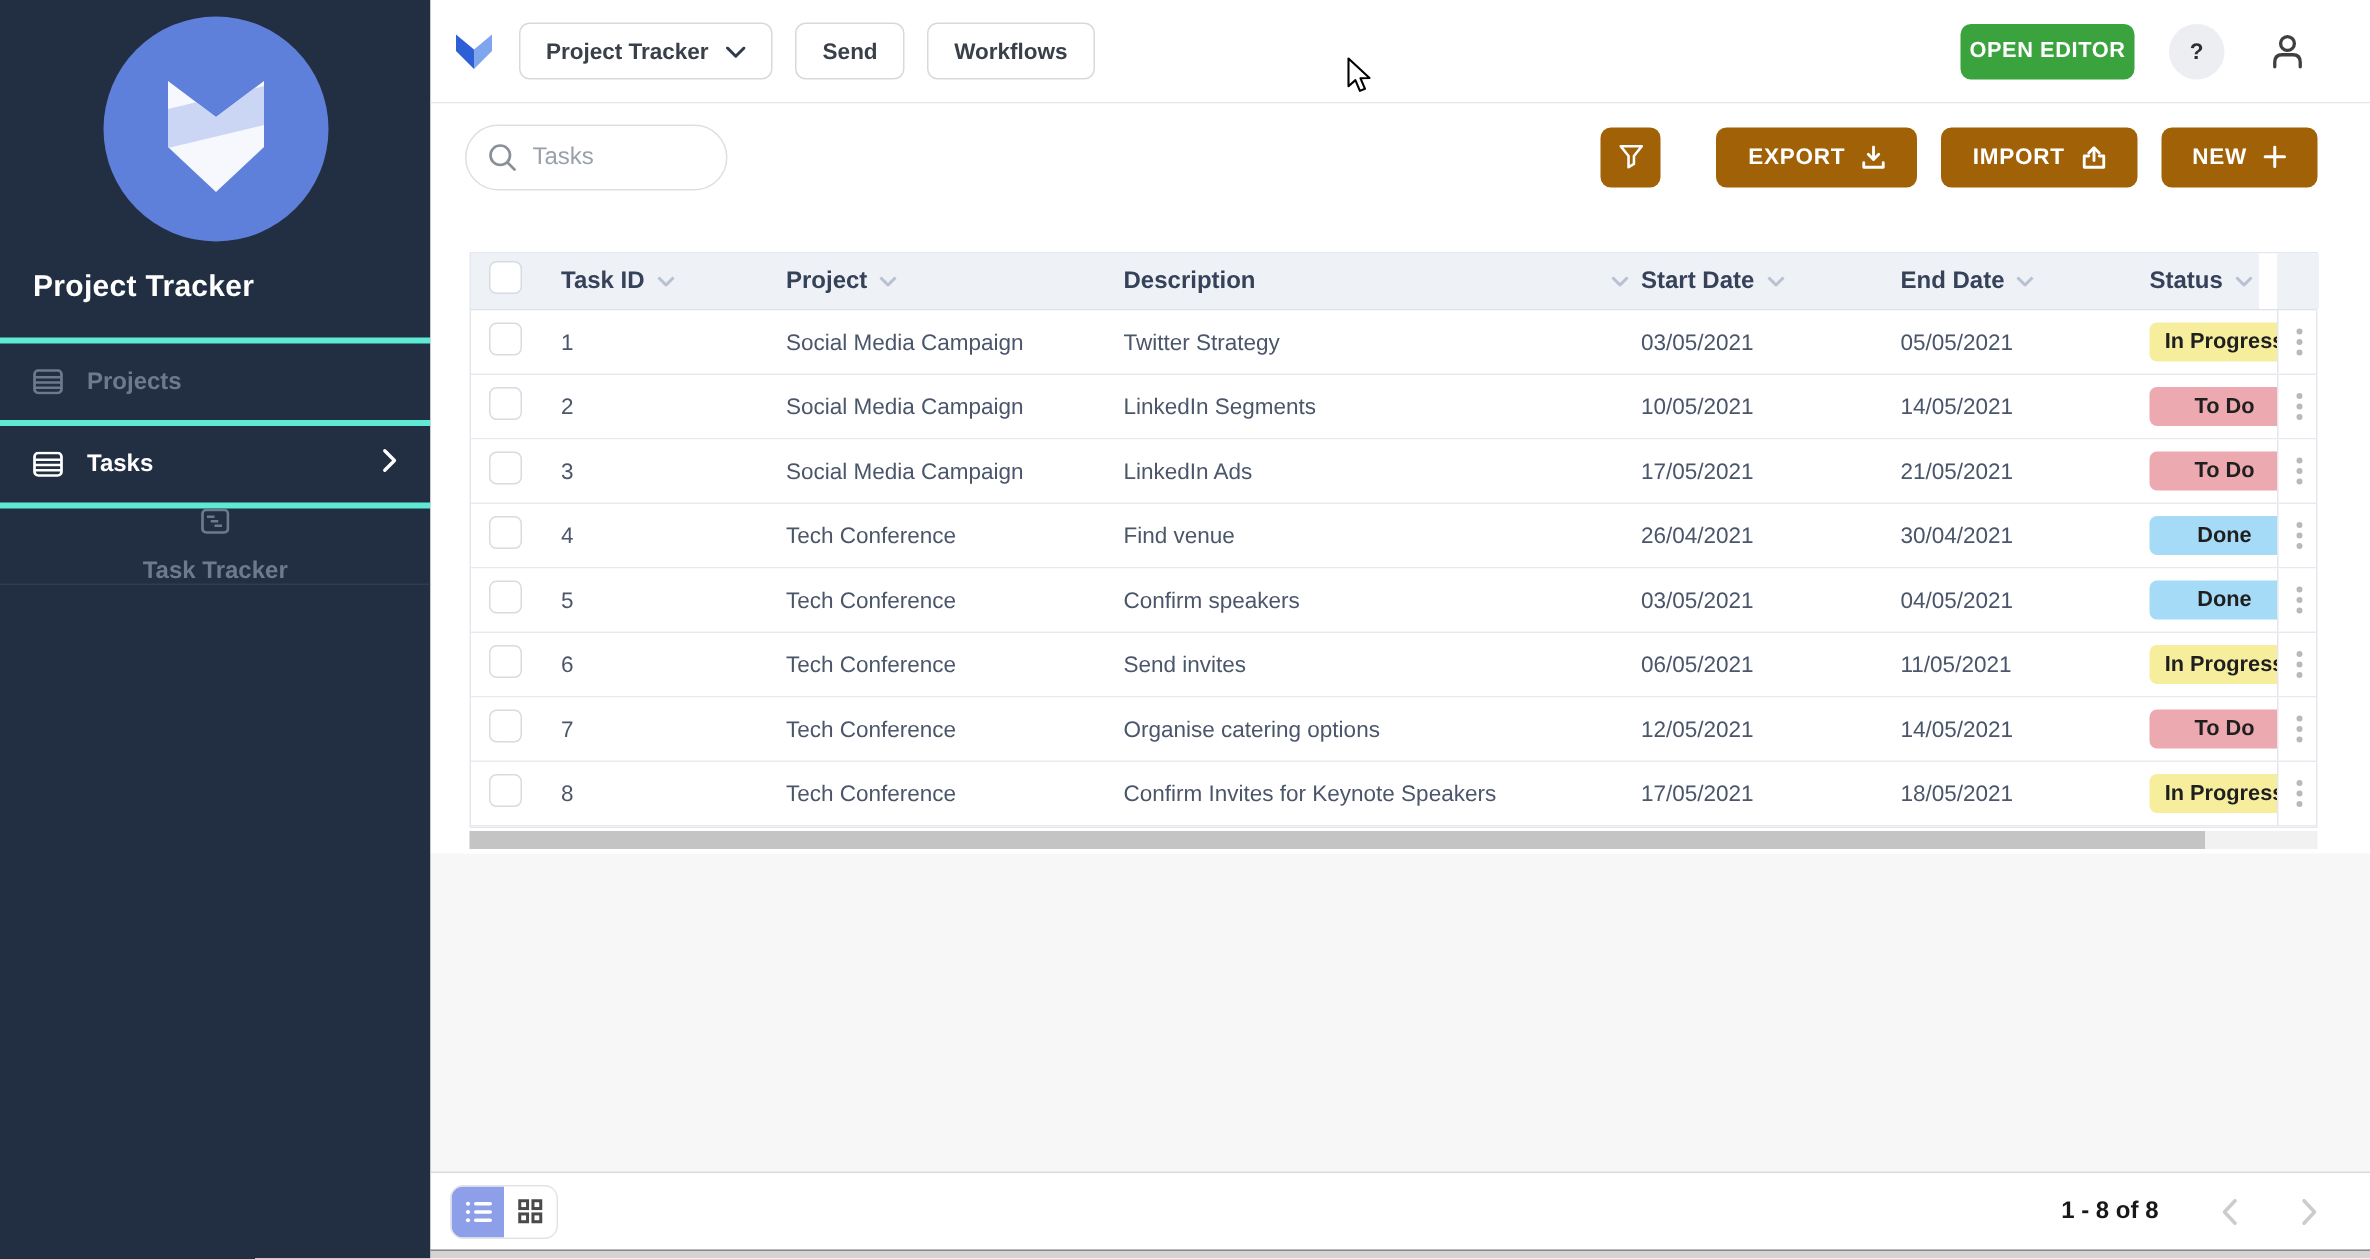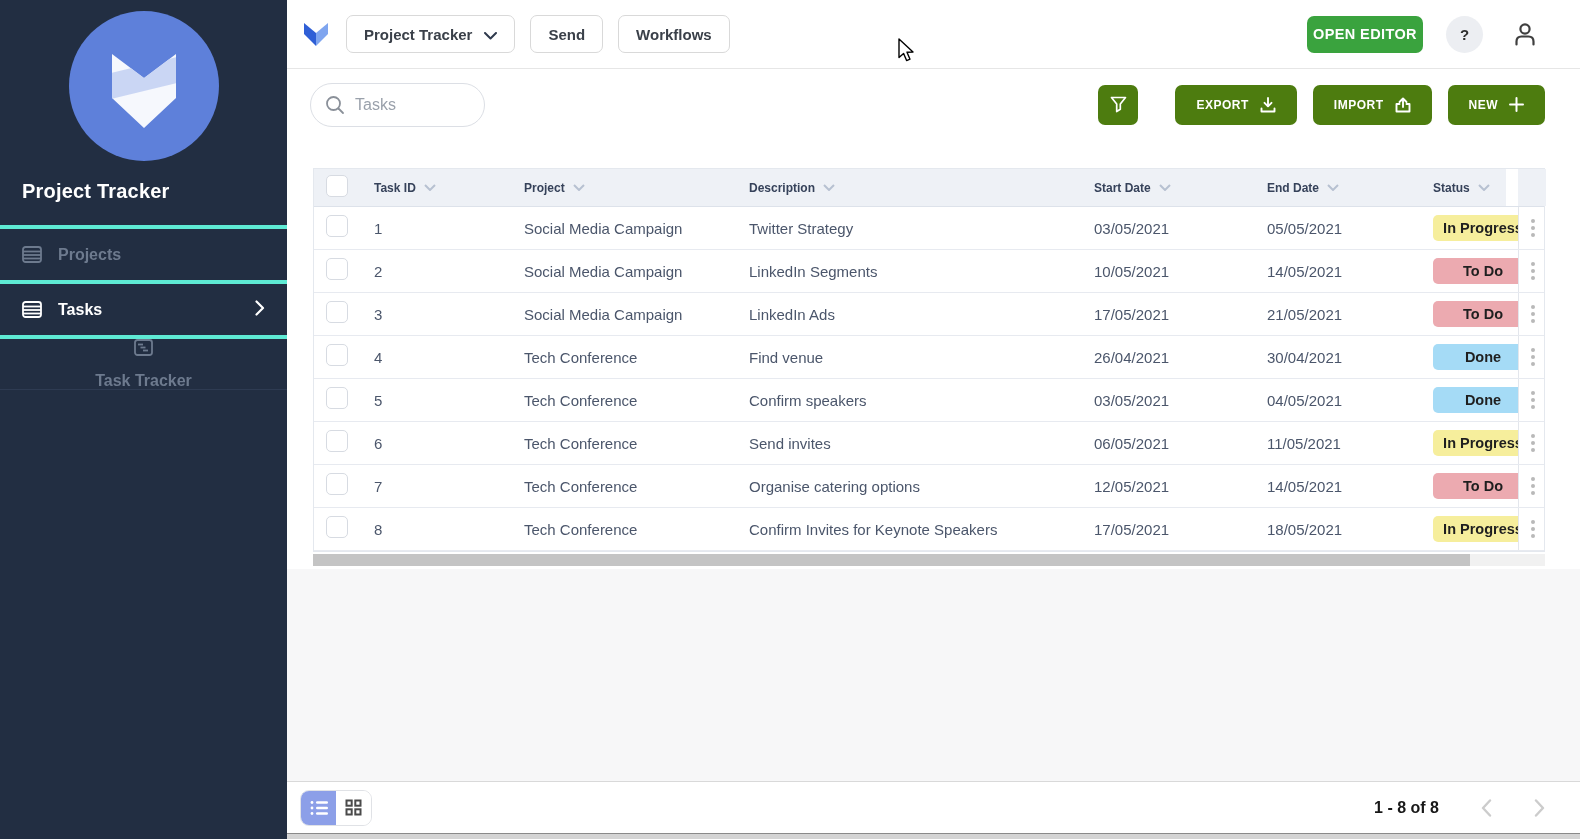--- a/index.html
+++ b/index.html
@@ -36,43 +36,43 @@
   .person-btn { background:none; border:none; cursor:pointer; margin-left:12px; display:flex; }
 
   .content-white { background:#fff; padding-bottom:3px; }
   .toolbar { height:71px; display:flex; align-items:center; padding:0 35px 0 23px; }
   .search-pill { width:175px; height:44px; border:1px solid #dcdfe5; border-radius:22px;
     display:flex; align-items:center; padding:0 14px; gap:10px; background:#fff; }
   .search-pill input { border:none; outline:none; width:100px; font-size:16px;
     font-family:"Liberation Sans",sans-serif; color:#333; }
   .search-pill input::placeholder { color:#9aa1ab; }
   .toolbar-right { margin-left:auto; display:flex; align-items:center; }
-  .blue-btn { height:40px; background:#4d7c0f; border:none; border-radius:7px; color:#fff;
-    display:flex; align-items:center; gap:11px; padding:0 21px; font-weight:bold; font-size:12px;
+  .blue-btn { height:40px; background:#a16207; border:none; border-radius:7px; color:#fff;
+    display:flex; align-items:center; gap:11px; padding:0 21px; font-weight:bold; font-size:15px;
     letter-spacing:.5px; cursor:pointer; font-family:"Liberation Sans",sans-serif; }
   .icon-only { width:40px; padding:0; justify-content:center; margin-right:21px; }
   .blue-btn + .blue-btn { margin-left:16px; }
 
   
   .table-wrap { margin:28px 0 0 26px; width:1232px; }
   .grid-table { border:1px solid #e4e8ee; }
   .t-row { display:flex; align-items:center; height:43px; border-bottom:1px solid #e7eaf0; background:#fff; }
   .t-head { height:38px; background:#eef1f6; border-bottom:1px solid #dde2ea; }
   .col-check { width:52px; min-width:52px; padding-left:12px; }
   .col-id { width:150px; min-width:150px; padding-left:8px; }
   .col-project { width:225px; min-width:225px; padding-left:8px; }
-  .col-desc { width:345px; min-width:345px; padding-left:8px; }
+  .col-desc { width:345px; min-width:345px; padding-left:8px;justify-content:space-between; }
   .col-start { width:173px; min-width:173px; padding-left:8px; }
   .col-end { width:162px; min-width:162px; padding-left:8px; }
   .col-status { width:97px; min-width:97px; overflow:hidden; align-self:stretch; display:flex; align-items:center; }
   .t-head .col-status { width:85px; min-width:85px; }
   .col-kebab { width:28px; min-width:28px; align-self:stretch; display:flex; align-items:center;
     justify-content:center; border-left:1px solid #e3e6ec; background:transparent; }
   .t-head .col-kebab { width:40px; min-width:40px; border-left:12px solid #fff; background:#eef1f6; }
-  .hcell { display:flex; align-items:center; gap:8px; font-weight:bold; font-size:12px; color:#36425a; }
+  .hcell { display:flex; align-items:center; gap:8px; font-weight:bold; font-size:16px; color:#36425a; }
   .cell { font-size:15px; color:#4b566b; white-space:nowrap; }
   .checkbox { width:22px; height:22px; border:1.5px solid #d7dbe2; border-radius:5px; background:#fff; cursor:pointer; }
   .badge { display:block; width:100px; min-width:100px; margin-left:12px; padding:5px 0;
     border-radius:5px; text-align:center; font-weight:bold; font-size:14.5px; color:#1f1f1f; white-space:nowrap; }
   .kebab { display:flex; flex-direction:column; gap:3px; cursor:pointer; padding:4px; }
   .kebab i { width:4px; height:4px; border-radius:50%; background:#b9b9b9; }
 
   .hscroll { width:1232px; height:12px; background:#f1f1f1; margin-top:2px; position:relative; }
   .hscroll .thumb { position:absolute; left:0; top:0; height:12px; width:1157px; background:#c4c4c4; }
 

